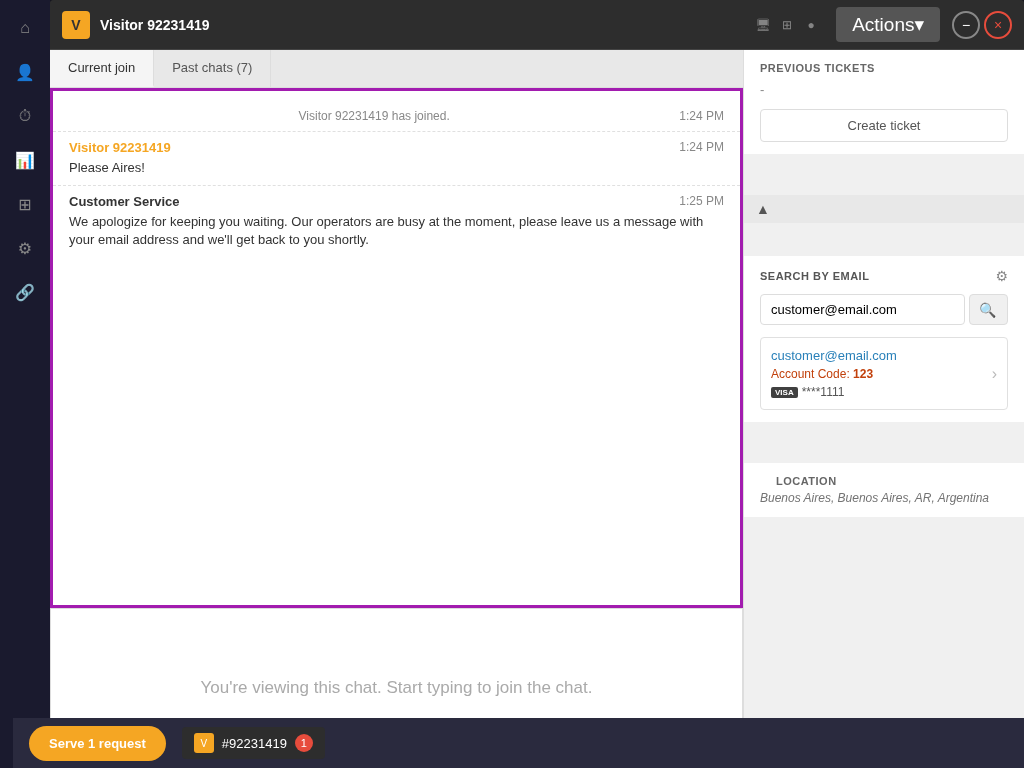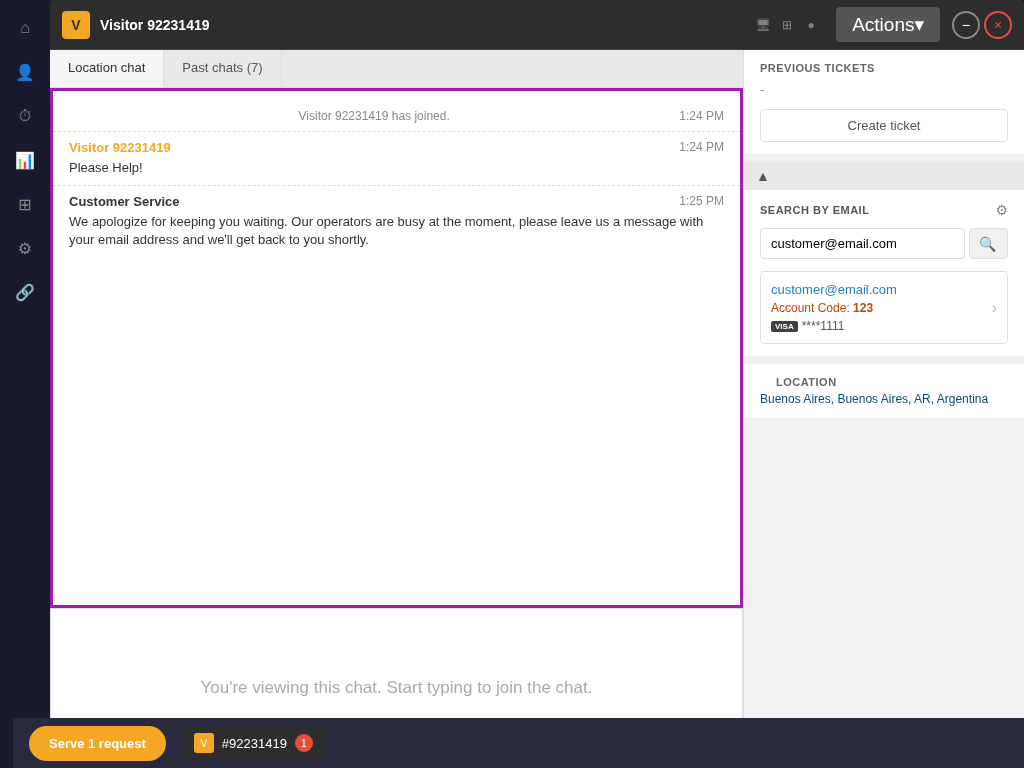--- a/index.html
+++ b/index.html
@@ -225,20 +225,21 @@
       text-align: center;
     }
 
     
     .right-panel {
       width: 280px;
       background: #f0f0f0;
       overflow-y: auto;
       display: flex;
       flex-direction: column;
+      gap: 33px;
     }
 
     
     .panel-section {
       background: #fff;
       margin-bottom: 8px;
       padding: 12px 16px;
     }
     .panel-section-title {
       font-size: 11px;
@@ -369,22 +370,23 @@
     .location-title {
       font-size: 11px;
       font-weight: 700;
       color: #666;
       text-transform: uppercase;
       letter-spacing: 0.5px;
       margin-bottom: 4px;
       margin-left: 16px;
     }
     .location-text {
-      color: #0c4a6e;
+      color: #737373;
       font-size: 12px;
+      font-style: italic;
     }
 
     
     .serve-bar {
       position: absolute;
       bottom: 0; left: 13px; right: 0;
       height: 50px;
       background: #2a2a3e;
       display: flex;
       align-items: center;
@@ -500,40 +502,40 @@
         <span>×</span>
       </button>
     </div>
 
     <div class="modal-body">
 
       <div class="chat-section">
 
         <div class="chat-tabs">
           <div class="chat-tab active">
-            <span>Location chat</span>
+            <span>Current join</span>
           </div>
           <div class="chat-tab">
             <span>Past chats (7)</span>
           </div>
         </div>
 
         <div class="chat-messages">
 
           <div class="chat-message msg-system">
             <span class="msg-text">Visitor 92231419 has joined.</span>
             <span class="msg-time">1:24 PM</span>
           </div>
 
           <div class="chat-message">
             <div class="msg-header">
               <span class="msg-author visitor">Visitor 92231419</span>
               <span class="msg-time">1:24 PM</span>
             </div>
-            <div class="msg-body">Please Help!</div>
+            <div class="msg-body">Please Aires!</div>
           </div>
 
           <div class="chat-message">
             <div class="msg-header">
               <span class="msg-author agent">Customer Service</span>
               <span class="msg-time">1:25 PM</span>
             </div>
             <div class="msg-body">We apologize for keeping you waiting. Our operators are busy at the moment, please leave us a message with your email address and we'll get back to you shortly.</div>
           </div>
         </div>

